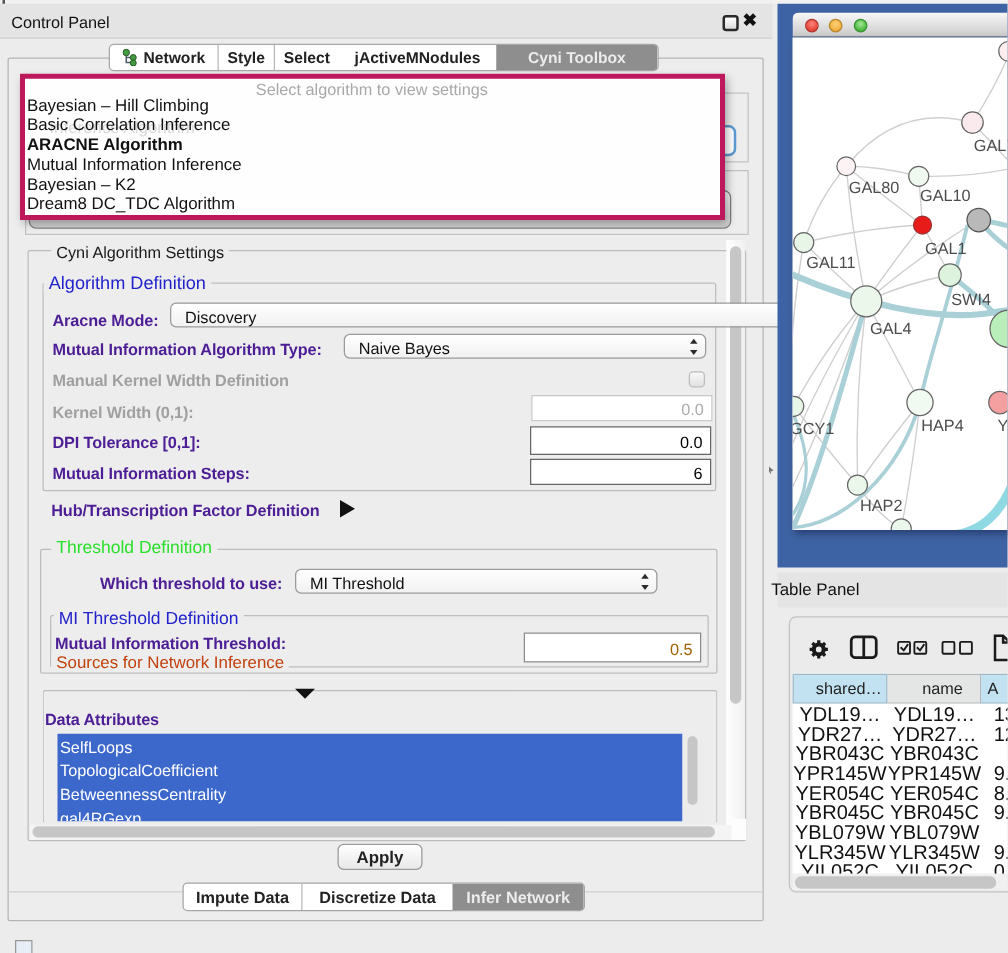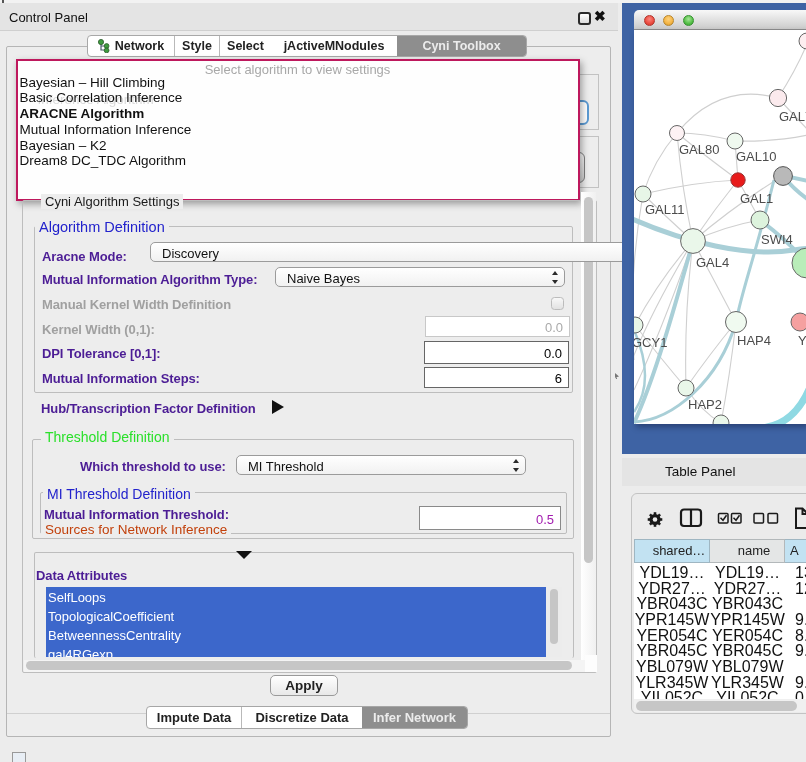--- a/index.html
+++ b/index.html
@@ -49,21 +49,21 @@
   <div style="width:51px;display:flex;align-items:center;justify-content:center">Select</div>
   <div style="flex:1;display:flex;align-items:center;justify-content:center">jActiveMNodules</div>
   <div style="width:129px;display:flex;align-items:center;justify-content:center;background:#8e8e8e;color:#ececec">Cyni Toolbox</div>
 </div>
 
 <div class="abs" style="left:20px;top:74px;width:579px;height:56px;border:1px solid #c2c2c2"></div>
 <div class="abs" style="left:27px;top:100px;width:562px;height:25px;border:2.5px solid #5b9ad2;border-radius:6px;background:#fff"></div>
 <div class="abs" style="left:20px;top:136px;width:579px;height:52px;border:1px solid #c2c2c2"></div>
 <div class="abs" style="left:23px;top:152px;width:562px;height:31px;border:1px solid #7e7e7e;border-radius:6px;background:linear-gradient(#f6f6f6,#cfcfcf)"></div>
 
-<div class="abs" style="left:15.5px;top:58.5px;width:564px;height:142px;background:#fefefe;border:2px solid #be185d;box-shadow:2px 3px 7px rgba(0,0,0,0.35);font-size:13px;color:#111">
+<div class="abs" style="left:15.5px;top:58.5px;width:564px;height:117px;background:#fefefe;border:4px solid #be185d;box-shadow:2px 3px 7px rgba(0,0,0,0.35);font-size:13px;color:#111">
   <div style="position:absolute;left:0;top:1px;width:100%;text-align:center;color:#a8a8a8">Select algorithm to view settings</div>
   <div style="position:absolute;left:20px;top:31px;color:rgba(160,160,160,0.38);font-size:13.5px">Inference Algorithm</div>
   <div style="position:absolute;left:2px;top:14px;line-height:15.8px;font-size:13.5px">
     Bayesian – Hill Climbing<br>
     Basic Correlation Inference<br>
     <b>ARACNE Algorithm</b><br>
     Mutual Information Inference<br>
     Bayesian – K2<br>
     Dream8 DC_TDC Algorithm
   </div>
@@ -75,21 +75,21 @@
 <div class="abs" style="left:581px;top:192px;width:15px;height:468px;background:linear-gradient(90deg,#ffffff,#f0f0f0)"></div>
 <div class="thumbv" style="left:584px;top:197px;width:9px;height:366px"></div>
 <div class="abs" style="left:24px;top:660px;width:561px;height:12px;background:#f4f4f4"></div>
 <div class="thumbv" style="left:26px;top:661px;width:546px;height:9px"></div>
 <div class="abs" style="left:585px;top:655px;width:12px;height:17px;background:#fdfdfd"></div>
 
 <div class="group" style="left:34px;top:226px;width:539px;height:167px;"></div>
 <div class="gtitle" style="left:35px;top:219px;color:#2222cc;font-size:14.5px">Algorithm Definition</div>
 
 <div class="lbl abs" style="left:42px;top:249px">Aracne Mode:</div>
-<div class="combo" style="left:150px;top:241.5px;width:508px;height:20px">
+<div class="combo" style="left:136px;top:241.5px;width:508px;height:20px">
     <span class="tx">Discovery</span>
     <span class="arr"></span>
   </div>
 
 <div class="lbl abs" style="left:42px;top:272px">Mutual Information Algorithm Type:</div>
 <div class="combo" style="left:275px;top:267px;width:290px;height:20px">
     <span class="tx">Naive Bayes</span>
     <span class="arr"></span>
   </div>
 
@@ -114,21 +114,21 @@
 <div class="lbl abs" style="left:80px;top:459px">Which threshold to use:</div>
 <div class="combo" style="left:236px;top:455px;width:290px;height:20px">
     <span class="tx">MI Threshold</span>
     <span class="arr"></span>
   </div>
 
 <div class="group" style="left:40px;top:491.5px;width:527px;height:42px;"></div>
 <div class="gtitle" style="left:43px;top:485.5px;color:#2222cc;font-size:14px">MI Threshold Definition</div>
 
 <div class="lbl abs" style="left:44px;top:507px">Mutual Information Threshold:</div>
-<div class="field" style="left:419px;top:506px;width:142px;height:24px;border:1px solid #8a8a8a;color:#a21caf;padding:5px 6px 0 0">0.5</div>
+<div class="field" style="left:419px;top:506px;width:142px;height:24px;border:1px solid #8a8a8a;color:#a16207;padding:5px 6px 0 0">0.5</div>
 
 <div class="group" style="left:34px;top:552px;width:540px;height:106px;border-bottom:none"></div>
 <div class="gtitle" style="left:41px;top:522px;color:#c2410c;font-size:13.5px">Sources for Network Inference</div>
 <div class="abs" style="left:236px;top:551px;width:0;height:0;border-left:8px solid transparent;border-right:8px solid transparent;border-top:8px solid #111"></div>
 
 <div class="lbl abs" style="left:36px;top:568px">Data Attributes</div>
 
 <div class="abs" style="left:46px;top:586.5px;width:500px;height:70px;background:#3c67cb;overflow:hidden;color:#fff;font-size:13px">
   <div style="position:absolute;left:2px;top:1px;line-height:19.3px">SelfLoops<br>TopologicalCoefficient<br>BetweennessCentrality<br>gal4RGexp</div>
 </div>
@@ -222,21 +222,21 @@
     <text x="103" y="315">HAP4</text>
     <text x="164" y="315">Y</text>
     <text x="54" y="379">HAP2</text>
   </g>
 </svg>
 </div>
 
 <div class="abs" style="left:615px;top:373px;width:4px;height:6px;background:#777;clip-path:polygon(0 0,100% 60%,35% 70%,55% 100%,25% 100%,15% 72%,0 85%)"></div>
 
 <div class="abs" style="left:622px;top:458px;width:184px;height:28px;background:#e4e4e4"></div>
-<div class="abs" style="left:665px;top:464px;font-size:13.5px;color:#111">Table Panel</div>
+<div class="abs" style="left:617px;top:464px;font-size:13.5px;color:#111">Table Panel</div>
 
 <div class="abs" style="left:631px;top:493px;width:185px;height:221px;background:#ebebeb;border:1px solid #c3c3c3;border-radius:6px"></div>
 
 <svg class="abs" style="left:646px;top:505px" width="160" height="26" viewBox="0 0 160 26">
   <g fill="#1a1a1a">
     <circle cx="9" cy="14.5" r="5.6"></circle>
     <g stroke="#1a1a1a" stroke-width="2.6">
       <line x1="9" y1="7.2" x2="9" y2="21.8"></line>
       <line x1="1.7" y1="14.5" x2="16.3" y2="14.5"></line>
       <line x1="3.9" y1="9.4" x2="14.1" y2="19.6"></line>

